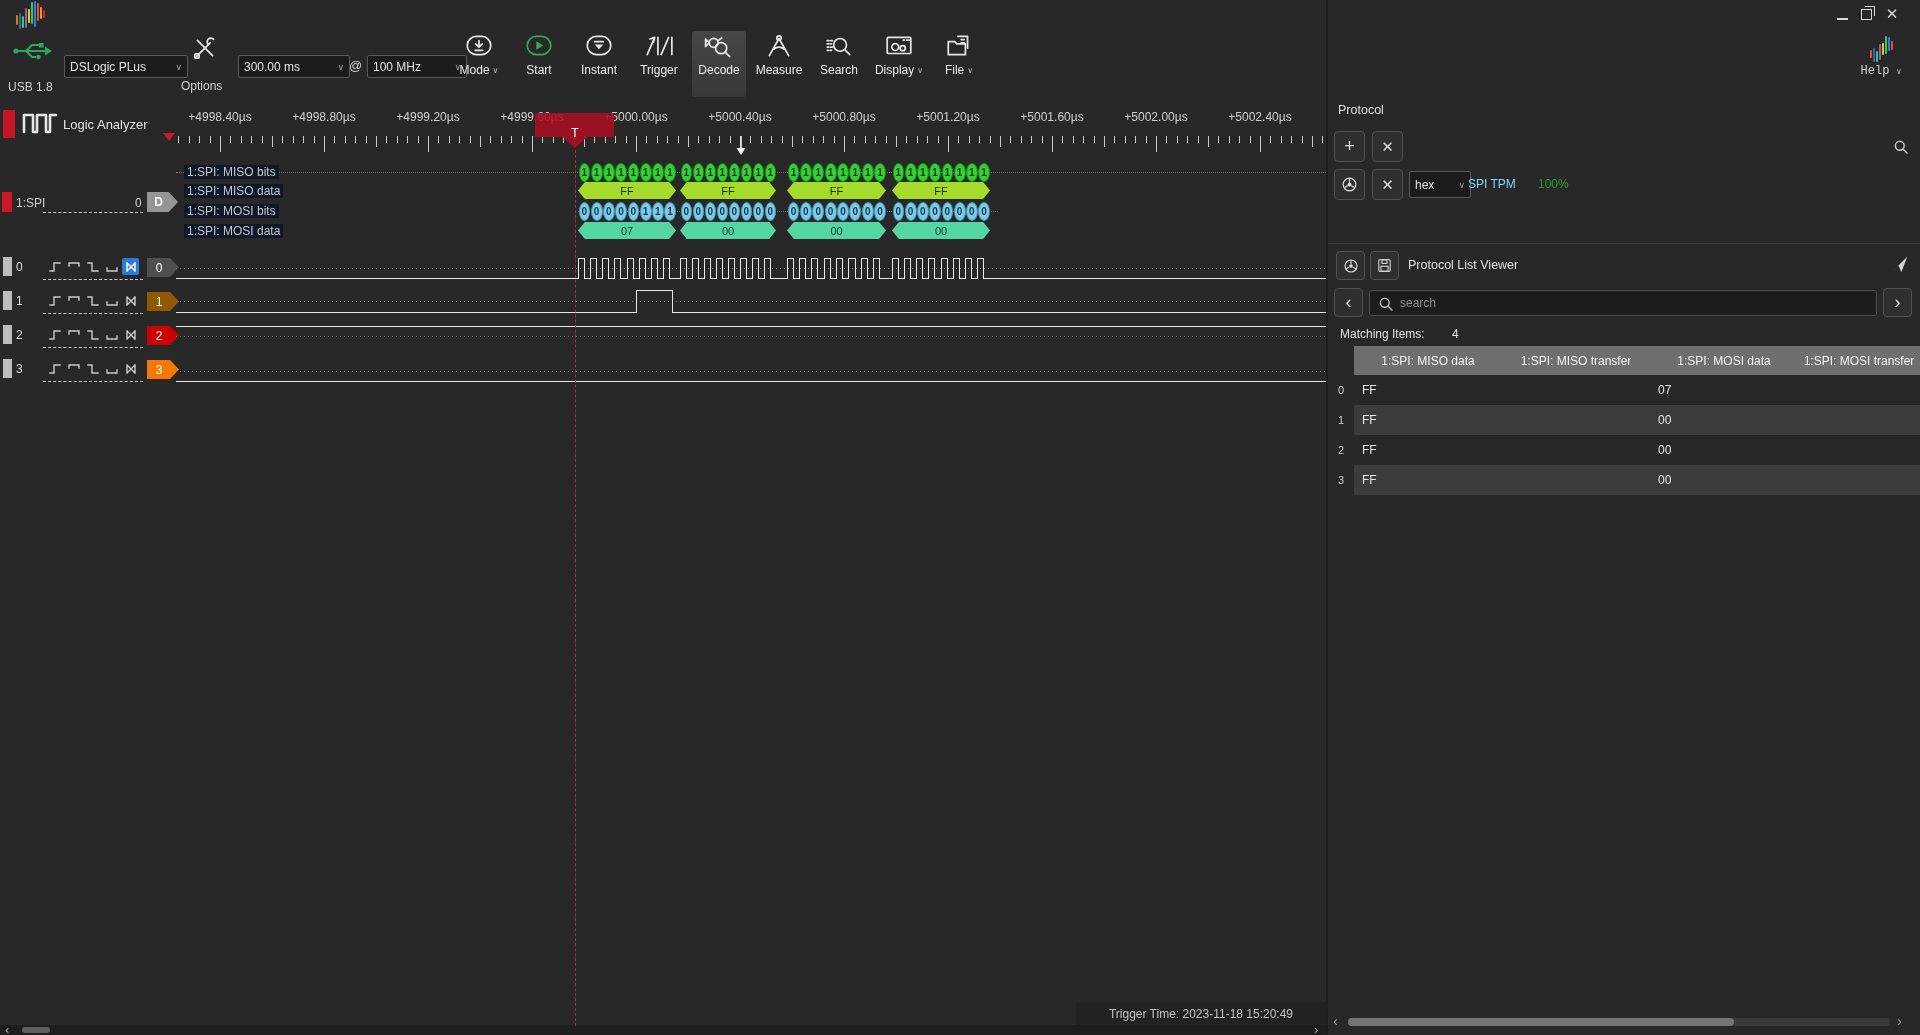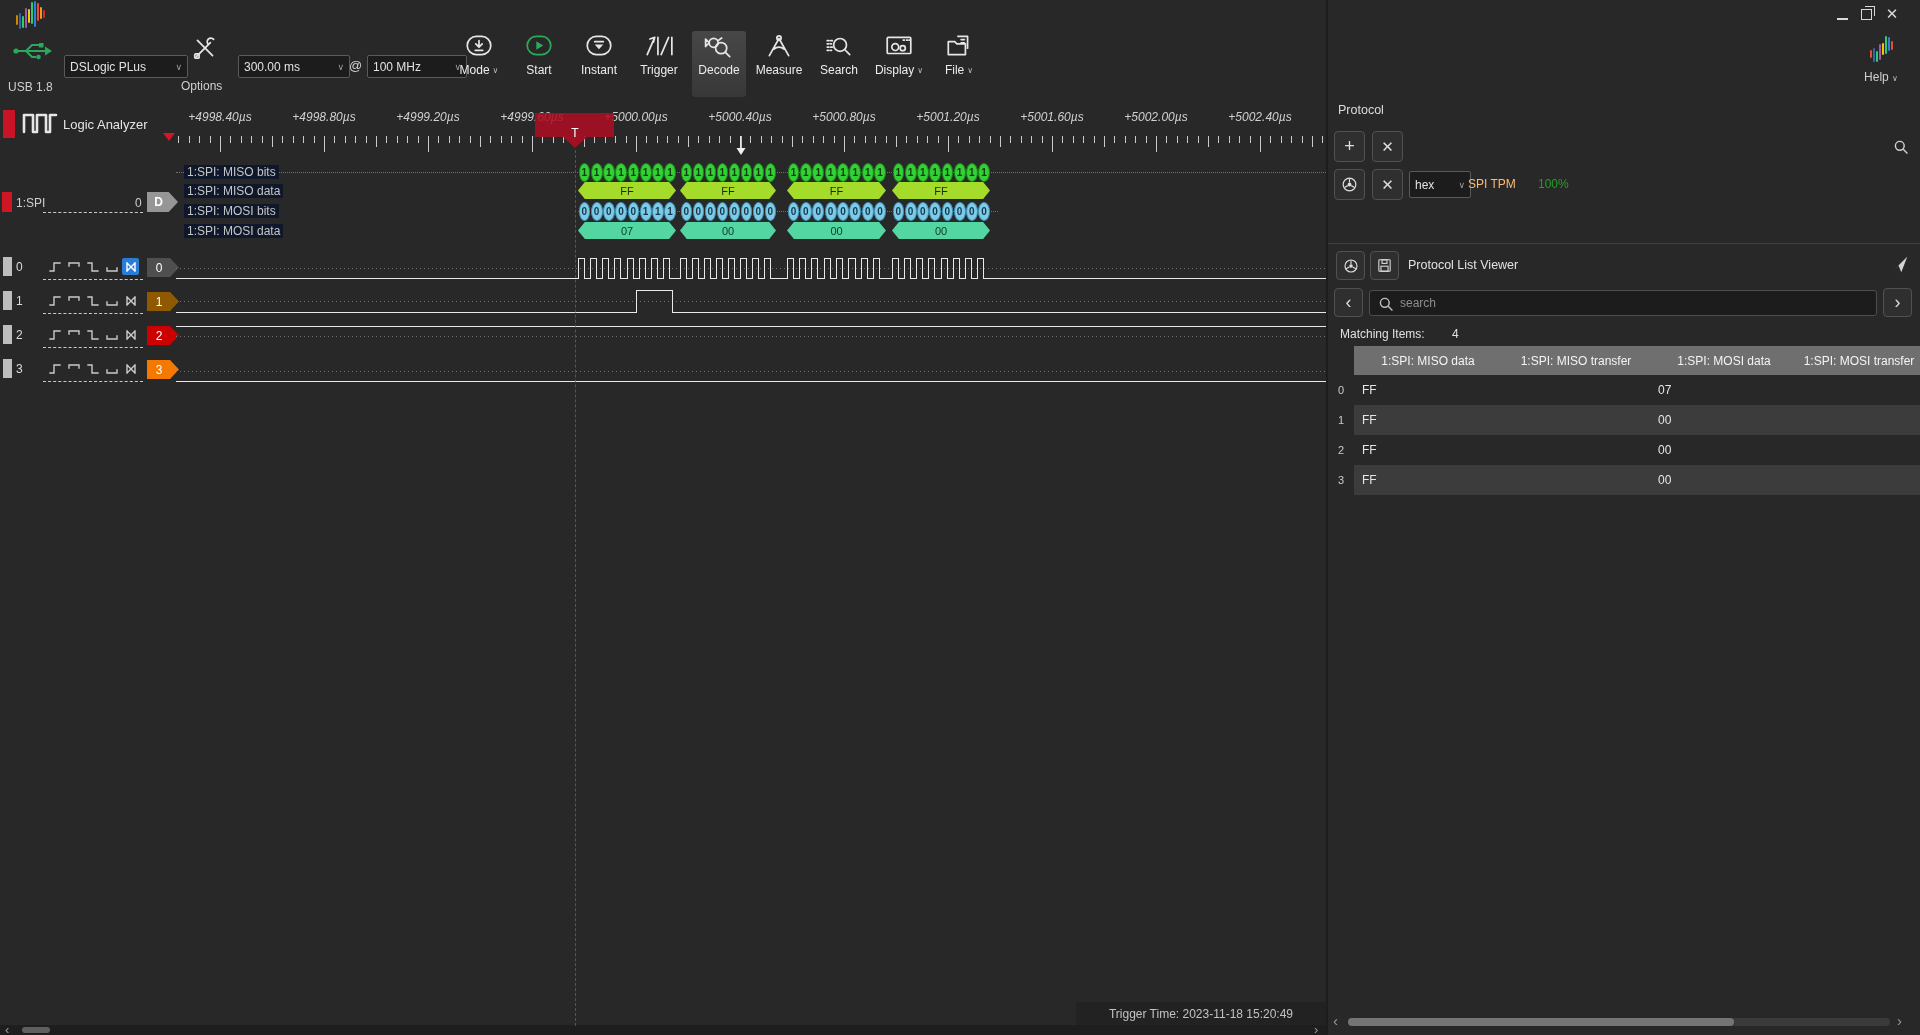--- a/index.html
+++ b/index.html
@@ -32,21 +32,21 @@
   .tbtn .lbl{display:flex;align-items:center;gap:3px;}
   .chev2{font-size:8px;color:#bdbdbd;}
   svg.icon{stroke:#e6e6e6;fill:none;stroke-width:1.6;stroke-linecap:round;stroke-linejoin:round;}
 
   
   #la-chip{left:3px;top:110px;width:12px;height:28px;background:#c81426;}
   #la-title{left:63px;top:117px;font-size:13px;color:#e4e4e4;}
 
   
   .tick{position:absolute;top:136px;width:1px;background:#c9c9c9;}
-  .ruler-label{position:absolute;top:110px;width:96px;margin-left:-48px;text-align:center;font-size:12px;color:#d0d0d0;z-index:1;font-style:italic;}
+  .ruler-label{position:absolute;top:110px;width:96px;margin-left:-48px;text-align:center;font-size:12px;color:#d0d0d0;z-index:1;}
   #trig-flag{left:535px;top:113px;width:79px;height:24px;background:rgba(168,14,34,0.88);z-index:3;}
   #trig-flag:after{content:'';position:absolute;top:24px;left:50%;margin-left:-12px;border:12px solid transparent;border-top:11px solid rgba(168,14,34,0.95);border-bottom:none;}
   #trig-T{left:569px;top:126px;width:12px;text-align:center;color:#fff;font-size:12px;z-index:4;}
   #red-v{left:163px;top:133px;width:0;height:0;border:6px solid transparent;border-top:8px solid #d01828;z-index:2;}
   #trig-line{left:575px;top:150px;height:876px;width:0;border-left:1px dashed rgba(215,45,60,.8);z-index:5;}
 
   
   .drow-label{position:absolute;left:184px;font-size:12px;color:#c6c6c6;background:#0f172a;padding:0 3px;z-index:2;}
   .dot-line{position:absolute;height:0;border-top:1px dotted #6f6f6f;}
   .bit{position:absolute;height:17px;border-radius:50%;display:flex;align-items:center;justify-content:center;
@@ -259,21 +259,21 @@
     <div class="logo" style="height:30px;">
       <i style="height:8px;background:#e74c3c;margin-top:10px;"></i>
         <i style="height:14px;background:#3465a4;margin-top:12px;"></i>
         <i style="height:11px;background:#2ecc71;margin-top:14px;"></i>
         <i style="height:16px;background:#9b59b6;margin-top:6px;"></i>
         <i style="height:12px;background:#e8d000;"></i>
         <i style="height:18px;background:#2ecc71;margin-top:-8px;"></i>
         <i style="height:14px;background:#3a7bd5;margin-top:-10px;"></i>
         <i style="height:9px;background:#e74c3c;margin-top:-8px;"></i>
     </div>
-    <span class="lbl txt" style="margin-top:6px;"><span>Help</span> <span class="chev2">∨</span></span>
+    <span class="lbl txt" style="font-family:Liberation Mono, monospace;"><span>Help</span> <span class="chev2">∨</span></span>
   </div>
 
   <div class="abs" id="la-chip"></div>
   <svg class="abs icon" style="left:22px;top:111px;stroke-width:2.6;" width="36" height="24" viewBox="0 0 36 24">
     <path d="M2 21 V4 H11 V21 H15 V4 H24 V21 H28 V4 H34"></path>
   </svg>
   <div class="abs" id="la-title">Logic Analyzer</div>
 
   <div id="ruler-labels">
       <div class="ruler-label" style="left: 220px;">+4998.40µs</div>
@@ -653,21 +653,21 @@
         <circle cx="12" cy="12" r="8"></circle>
         <circle cx="12" cy="12" r="2.4" fill="#dedede" stroke="none"></circle>
         <path d="M12 4.5 V9.5 M5.5 15.8 L9.8 13.4 M18.5 15.8 L14.2 13.4"></path>
       </svg>
   </div>
   <div class="abs pbtn" style="left:1372px;top:169px;">✕</div>
   <div class="abs sel" style="left:1409px;top:171px;width:50px;height:25px;">
     <span>hex</span>
       <span class="chev">∨</span>
   </div>
-  <div class="abs txt" style="left:1468px;top:177px;color:#fdba74;">SPI TPM</div>
+  <div class="abs txt" style="left:1468px;top:177px;color:#7dd3fc;">SPI TPM</div>
   <div class="abs txt" style="left:1538px;top:177px;color:#22a022;">100%</div>
 
   <div class="abs" id="plv-head-line"></div>
   <div class="abs pbtn" style="left:1336px;top:251px;width:29px;height:29px;">
     <svg width="18" height="18" viewBox="0 0 24 24">
         <circle cx="12" cy="12" r="8"></circle>
         <circle cx="12" cy="12" r="2.4" fill="#dedede" stroke="none"></circle>
         <path d="M12 4.5 V9.5 M5.5 15.8 L9.8 13.4 M18.5 15.8 L14.2 13.4"></path>
       </svg>
   </div>

